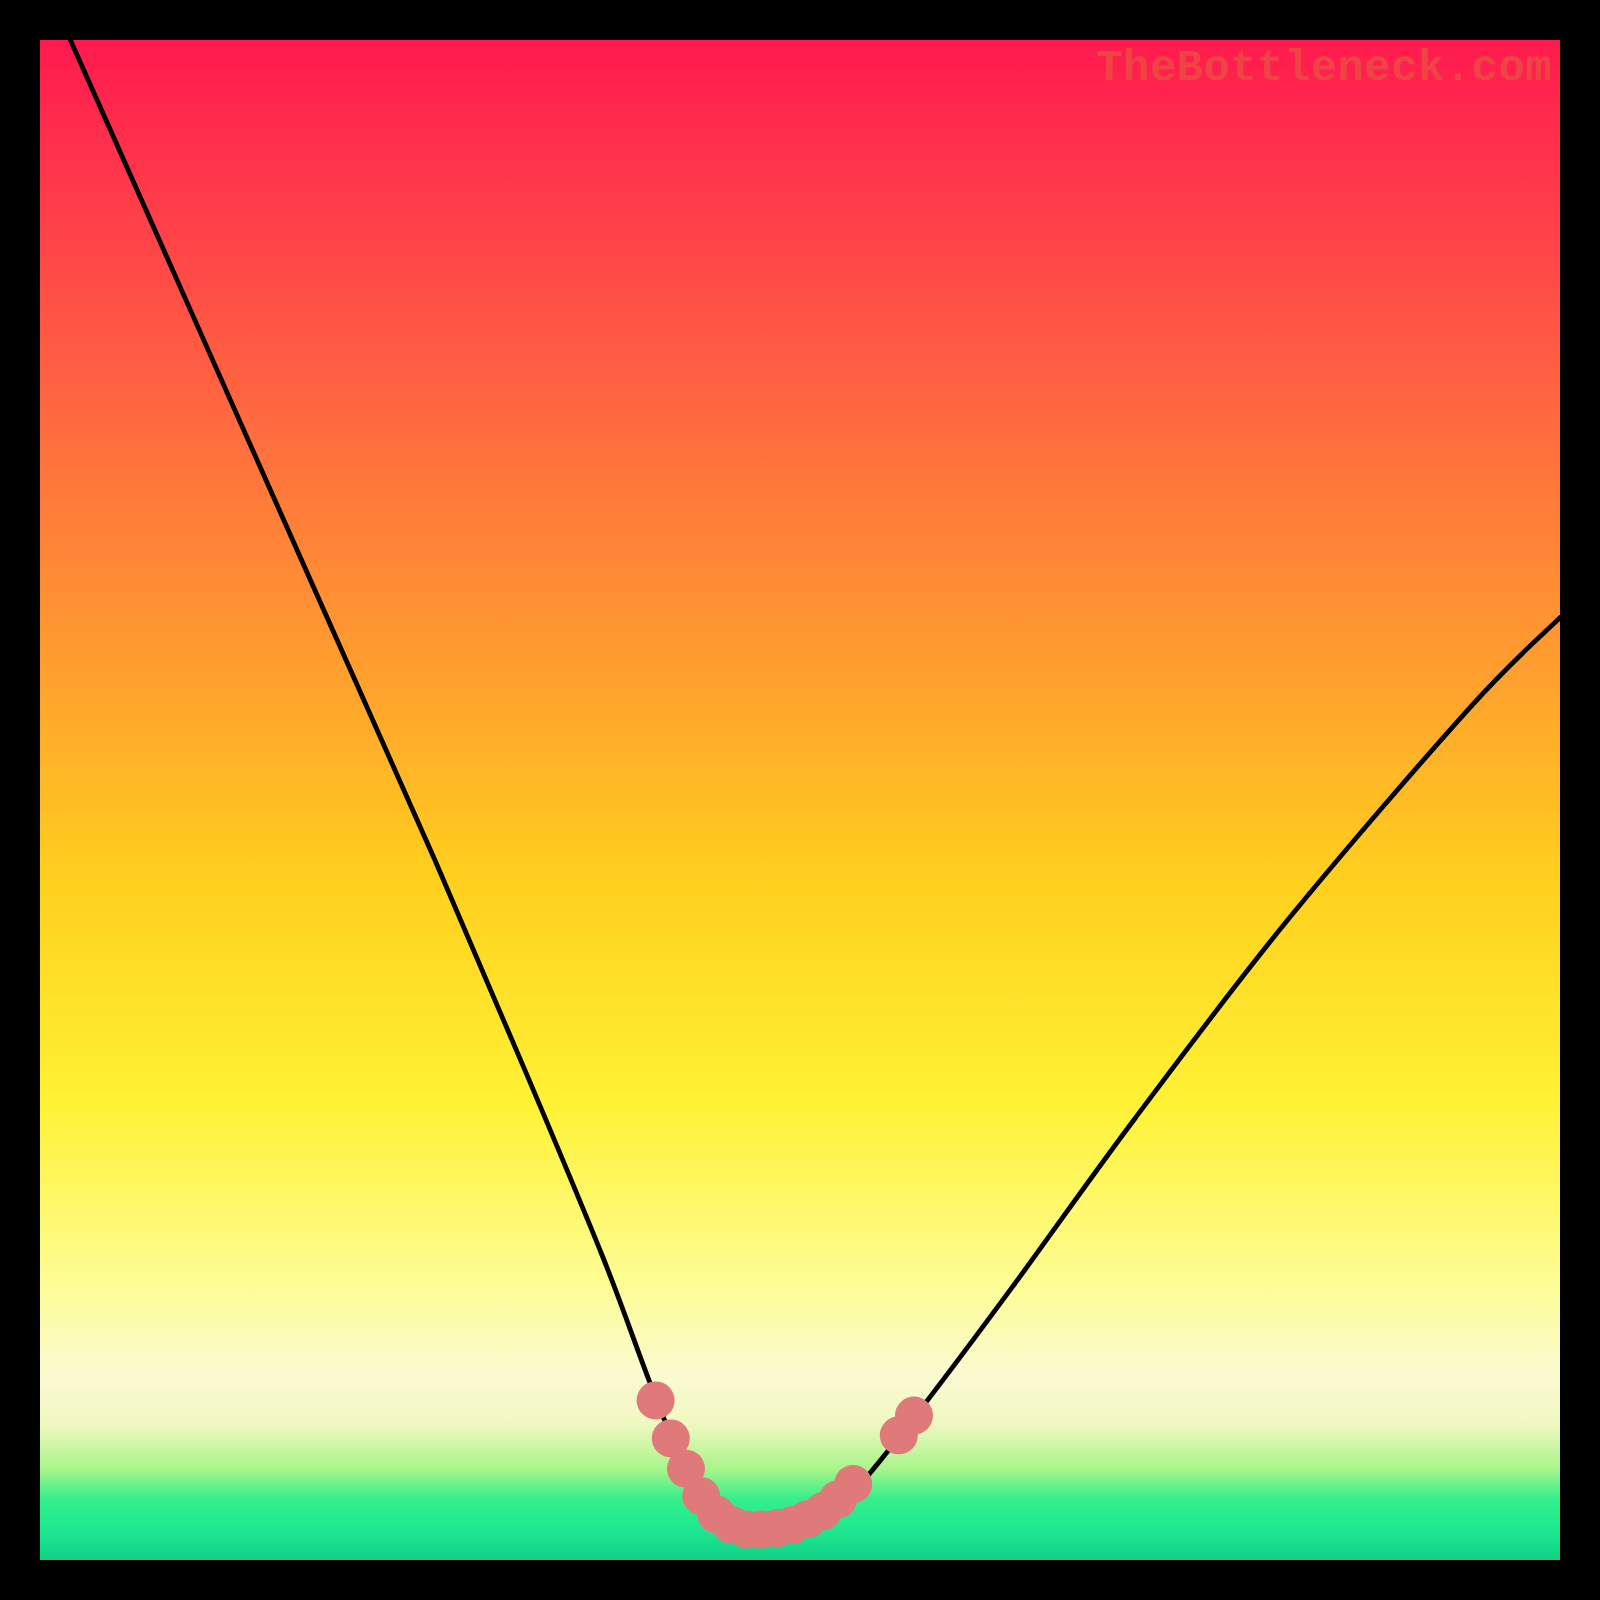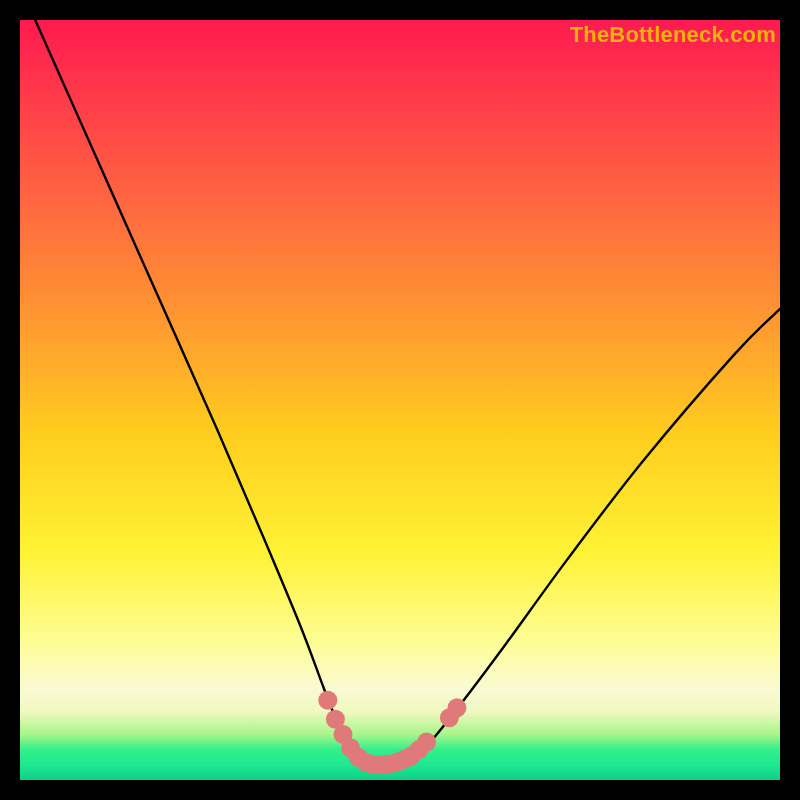--- a/index.html
+++ b/index.html
@@ -39,24 +39,24 @@
       #a8f58a 94%,
       #34ef8a 96%,
       #1ee890 98%,
       #10d088 100%
     );
   }
   .watermark {
     position: absolute;
     top: 22px;
     right: 24px;
-    font-family: Liberation Sans, sans-serif;
+    font-family: Liberation Mono, monospace;
     font-size: 22px;
     font-weight: bold;
-    color: #eab308;
+    color: #ef4444;
     letter-spacing: 0.2px;
   }
   svg.curve {
     position: absolute;
     top: 20px;
     left: 20px;
     width: 760px;
     height: 760px;
     overflow: visible;
   }

